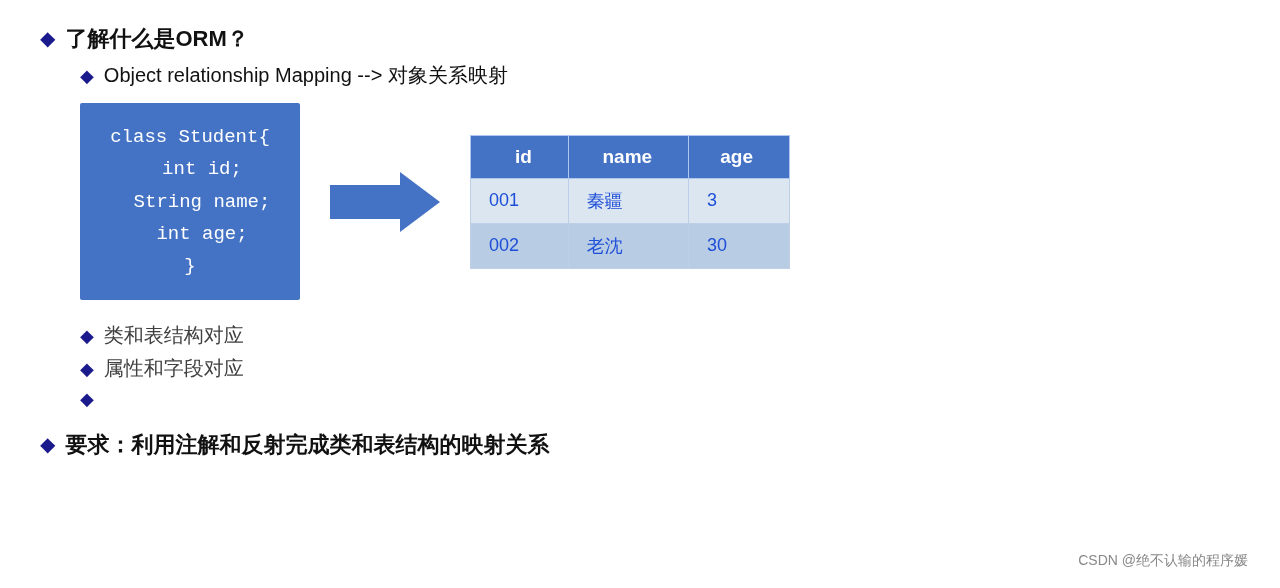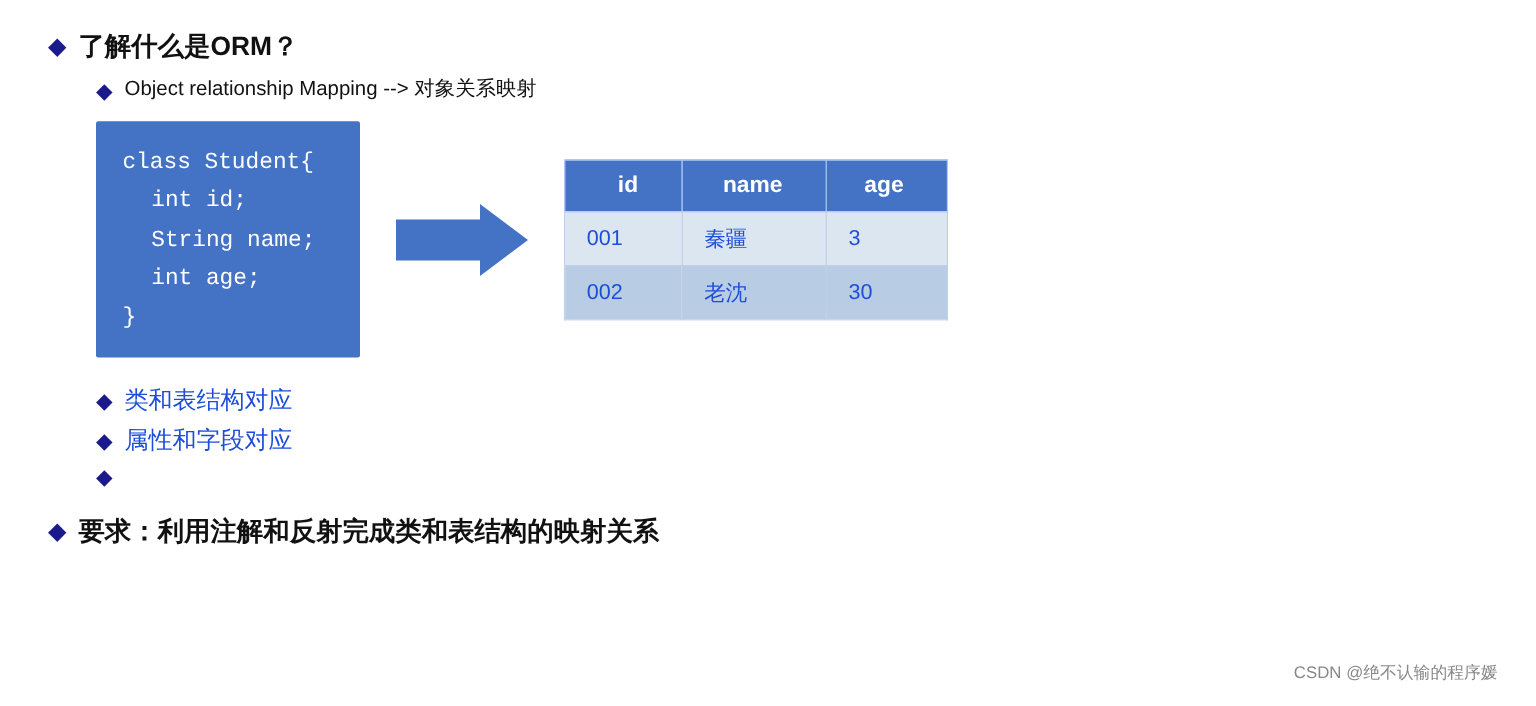--- a/index.html
+++ b/index.html
@@ -39,21 +39,21 @@
       margin-left: 40px;
       margin-bottom: 14px;
     }
     .bullet-l2 .diamond {
       color: #1a1a8c;
       font-size: 18px;
       margin-top: 3px;
       flex-shrink: 0;
     }
     .bullet-l2 .text {
-      font-size: 17px;
+      font-size: 20px;
       color: #111;
     }
 
     
     .diagram-area {
       display: flex;
       align-items: center;
       gap: 30px;
       margin-left: 40px;
       margin-bottom: 22px;
@@ -66,20 +66,21 @@
       color: #fff;
       padding: 18px 22px;
       font-family: 'Courier New', monospace;
       font-size: 19px;
       line-height: 1.7;
       min-width: 220px;
       border-radius: 2px;
     }
     .code-box .code-line {
       display: block;
+      text-align: center;
     }
     .code-box .indent {
       margin-left: 24px;
     }
 
     
     .db-table {
       border-collapse: collapse;
       min-width: 320px;
     }
@@ -114,21 +115,21 @@
       gap: 10px;
       margin-bottom: 6px;
     }
     .sub-bullet-item .diamond {
       color: #1a1a8c;
       font-size: 18px;
       flex-shrink: 0;
     }
     .sub-bullet-item .text {
       font-size: 20px;
-      color: #1d4ed8;
+      color: #404040;
     }
 
     
     .bottom-section {
       border-top: none;
       margin-top: 4px;
     }
 
     
     .watermark {

